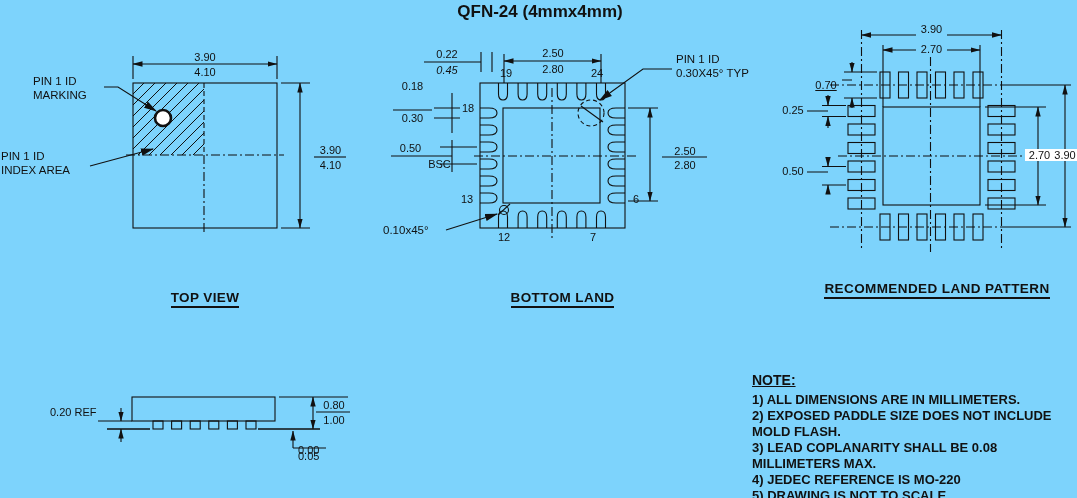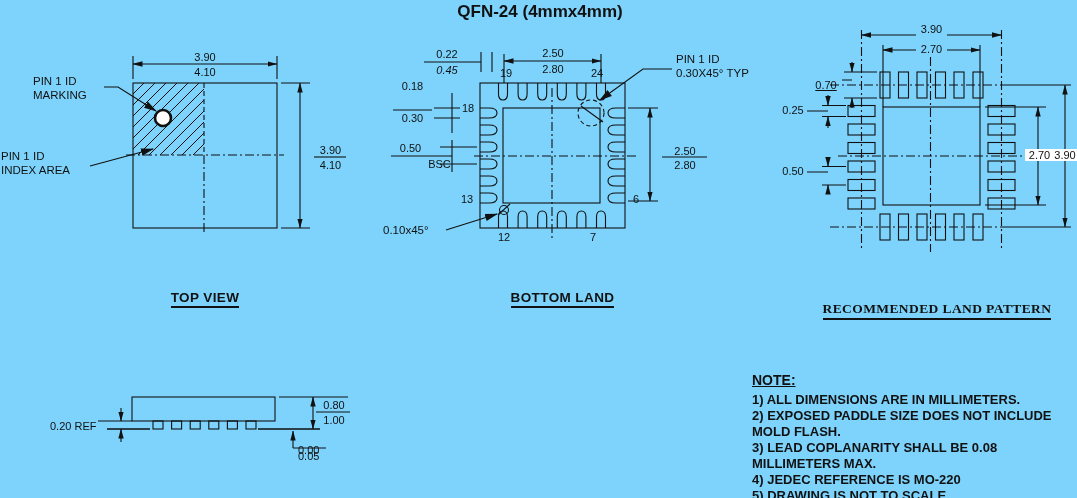--- a/index.html
+++ b/index.html
@@ -200,23 +200,23 @@
 <div class="t c" style="left:664px;top:159px;width:42px;">2.80</div>
 <div class="vt" style="left:495px;top:281px;width:135px;"><span>BOTTOM LAND</span></div>
 
 <div class="t c" style="left:916px;top:23px;width:31px;">3.90</div>
 <div class="t c" style="left:916px;top:43px;width:31px;">2.70</div>
 <div class="t c" style="left:812px;top:79px;width:28px;text-decoration:underline;">0.70</div>
 <div class="t c" style="left:779px;top:104px;width:28px;">0.25</div>
 <div class="t c" style="left:779px;top:165px;width:28px;">0.50</div>
 <div class="t c wbg" style="left:1025px;top:149px;width:27px;">2.70</div>
 <div class="t c wbg" style="left:1051px;top:149px;width:26px;">3.90</div>
-<div class="vt" style="left:806px;top:292px;width:262px;font-family:Liberation Serif, serif;"><span>RECOMMENDED LAND PATTERN</span></div>
-
-<div class="t" style="left:50px;top:420px;">0.20 REF</div>
+<div class="vt" style="left:806px;top:272px;width:262px;"><span>RECOMMENDED LAND PATTERN</span></div>
+
+<div class="t" style="left:50px;top:406px;">0.20 REF</div>
 <div class="t c" style="left:317px;top:399px;width:34px;">0.80</div>
 <div class="t c" style="left:317px;top:414px;width:34px;">1.00</div>
 <div class="t" style="left:298px;top:444px;">0.00</div>
 <div class="t" style="left:298px;top:450px;">0.05</div>
 
 <div class="notes">
   <div class="nh">NOTE:</div>
   <div>1) ALL DIMENSIONS ARE IN MILLIMETERS.</div>
   <div>2) EXPOSED PADDLE SIZE DOES NOT INCLUDE MOLD FLASH.</div>
   <div>3) LEAD COPLANARITY SHALL BE 0.08 MILLIMETERS MAX.</div>

